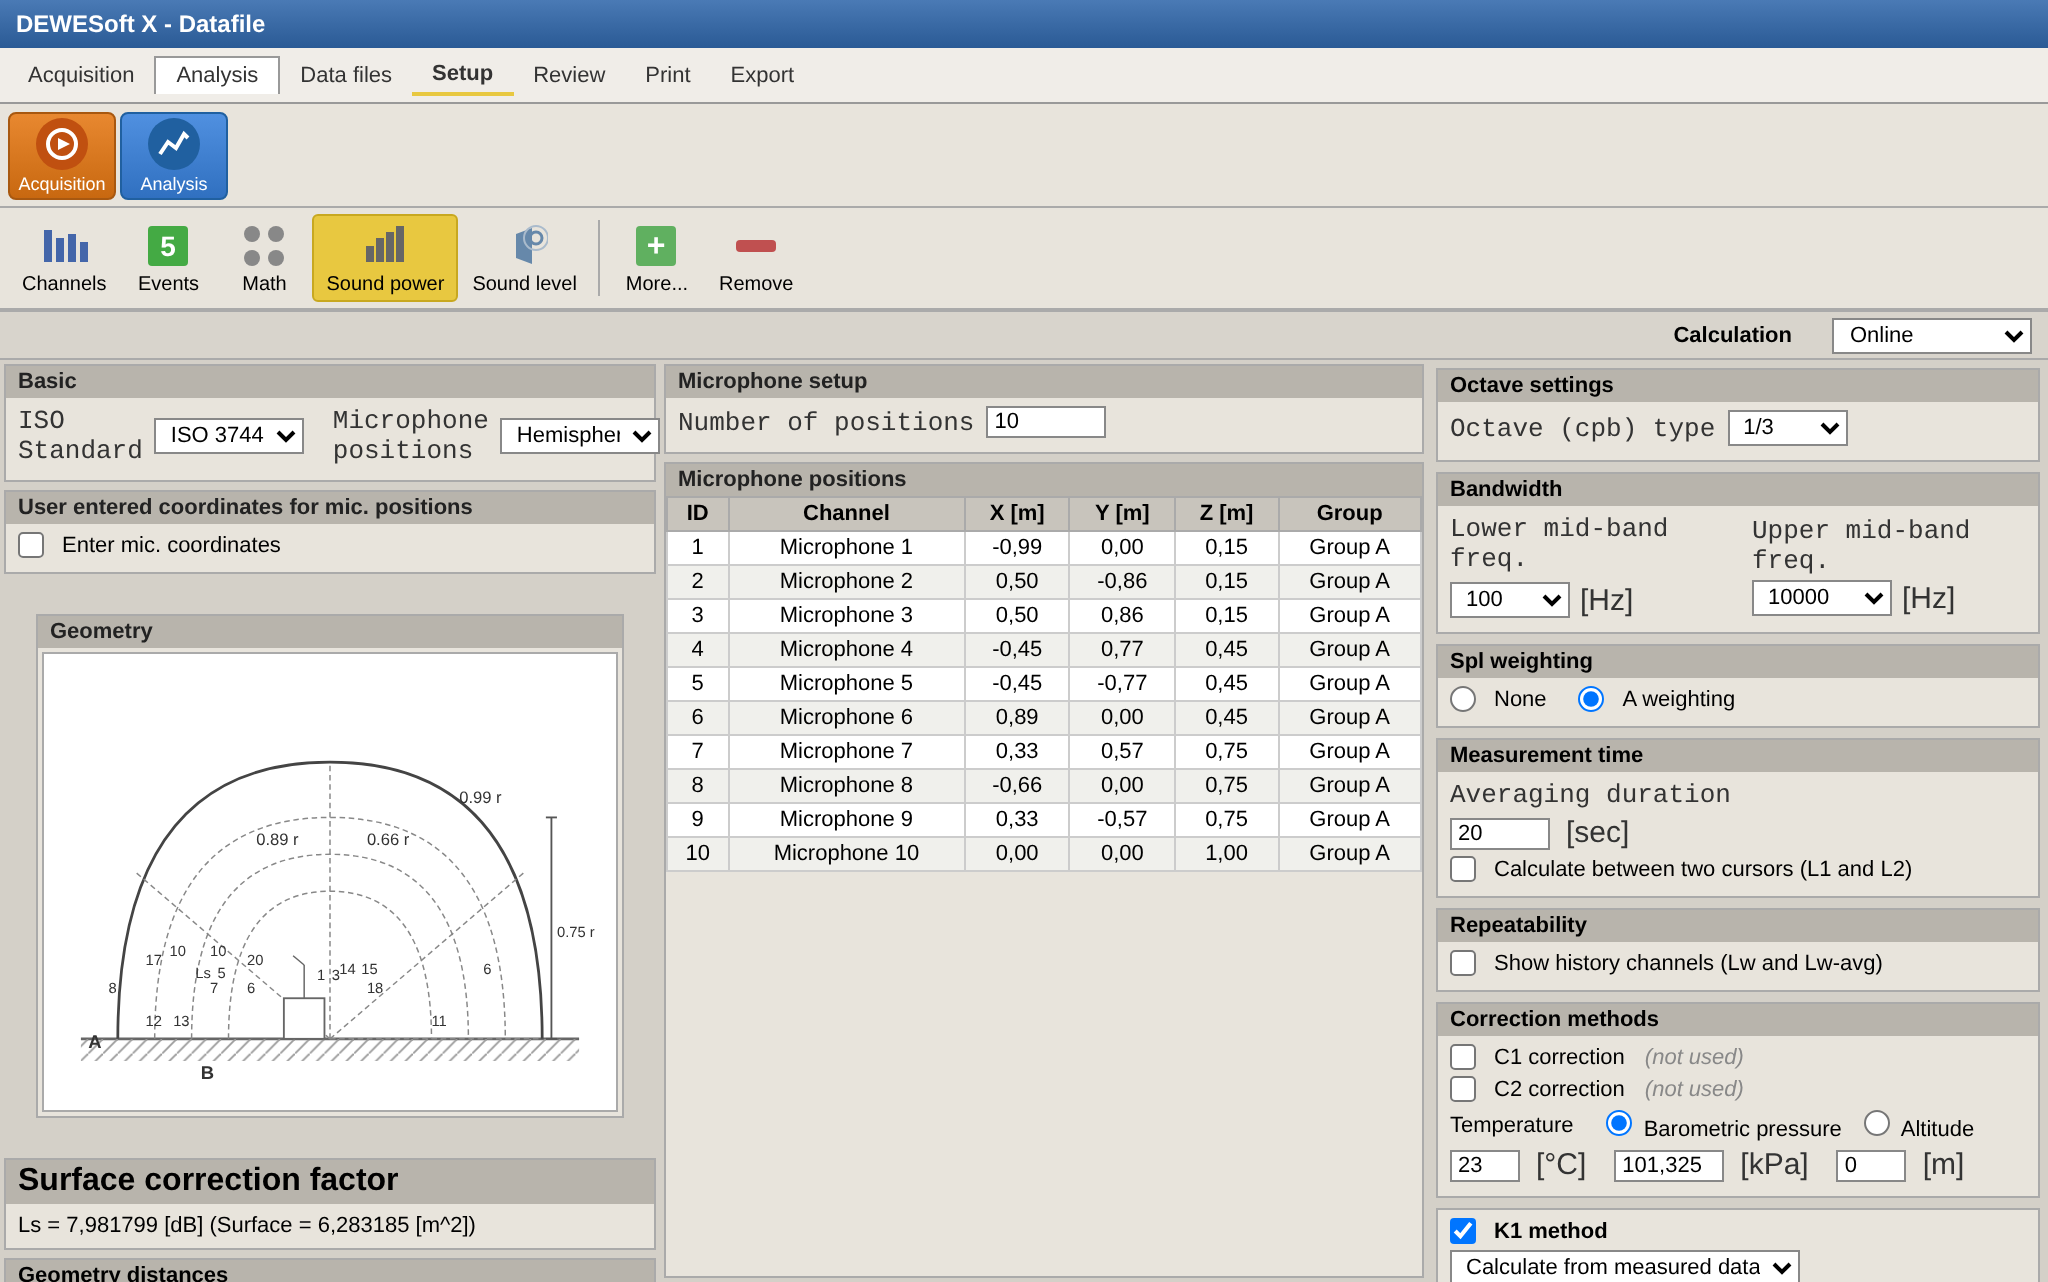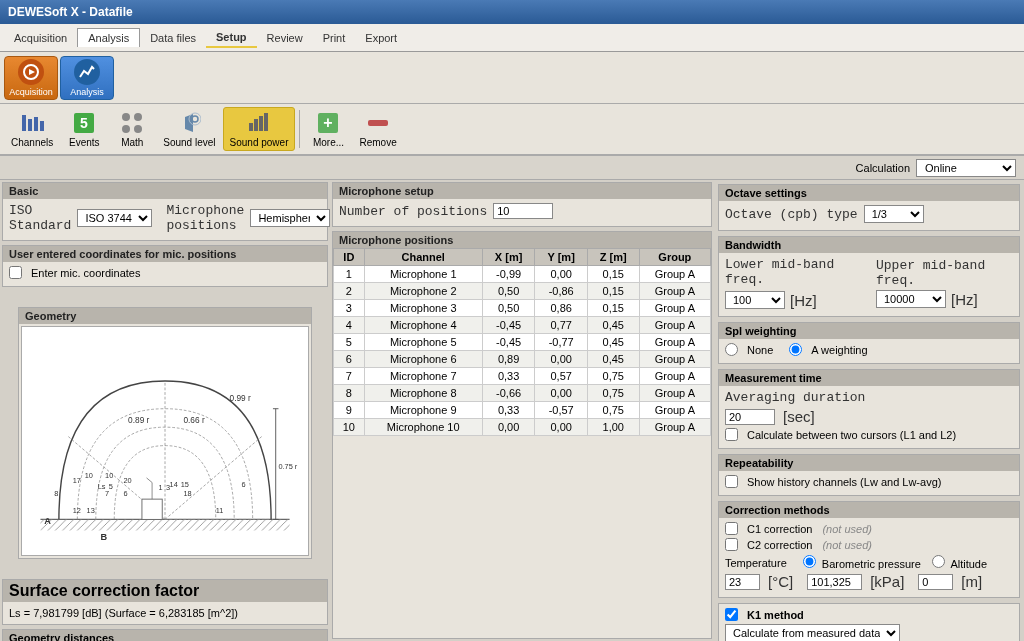--- a/index.html
+++ b/index.html
@@ -147,41 +147,41 @@
     <div class="tool-icon">
       <svg width="24" height="24" viewBox="0 0 24 24">
           <circle cx="6" cy="6" r="4" fill="#888"></circle>
           <circle cx="18" cy="6" r="4" fill="#888"></circle>
           <circle cx="6" cy="18" r="4" fill="#888"></circle>
           <circle cx="18" cy="18" r="4" fill="#888"></circle>
         </svg>
     </div>
     <span>Math</span>
   </div>
-  <div class="tool-btn">
-    <div class="tool-icon">
-      <svg width="24" height="24" viewBox="0 0 24 24">
-          <path d="M8 18 L8 6 L16 3 L16 21 Z" fill="#6688aa"></path>
-          <circle cx="18" cy="8" r="3" fill="none" stroke="#6688aa" stroke-width="1.5"></circle>
-          <circle cx="18" cy="8" r="6" fill="none" stroke="#aabbcc" stroke-width="1"></circle>
-        </svg>
-    </div>
-    <span>Sound level</span>
-  </div>
   <div class="tool-btn active" style="background:#e8c840;border:1px solid #c8a820;">
     <div class="tool-icon">
       <svg width="24" height="24" viewBox="0 0 24 24">
           <rect x="2" y="12" width="4" height="8" fill="#666"></rect>
           <rect x="7" y="8" width="4" height="12" fill="#666"></rect>
           <rect x="12" y="5" width="4" height="15" fill="#666"></rect>
           <rect x="17" y="2" width="4" height="18" fill="#666"></rect>
         </svg>
     </div>
     <span>Sound power</span>
   </div>
+  <div class="tool-btn">
+    <div class="tool-icon">
+      <svg width="24" height="24" viewBox="0 0 24 24">
+          <path d="M8 18 L8 6 L16 3 L16 21 Z" fill="#6688aa"></path>
+          <circle cx="18" cy="8" r="3" fill="none" stroke="#6688aa" stroke-width="1.5"></circle>
+          <circle cx="18" cy="8" r="6" fill="none" stroke="#aabbcc" stroke-width="1"></circle>
+        </svg>
+    </div>
+    <span>Sound level</span>
+  </div>
   <div class="tool-separator"></div>
   <div class="tool-btn">
     <div class="tool-icon">
       <svg width="24" height="24" viewBox="0 0 24 24">
           <rect x="2" y="2" width="20" height="20" rx="2" fill="#60b060"></rect>
           <text x="12" y="17" text-anchor="middle" fill="white" font-size="16" font-weight="bold">+</text>
         </svg>
     </div>
     <span>More...</span>
   </div>
@@ -189,21 +189,21 @@
     <div class="tool-icon">
       <svg width="24" height="24" viewBox="0 0 24 24">
           <rect x="2" y="9" width="20" height="6" rx="2" fill="#c05050"></rect>
         </svg>
     </div>
     <span>Remove</span>
   </div>
 </div>
 
 <div class="calc-bar">
-  <span style="margin-right:6px;">Calculation</span>
+  <span style="margin-right:20px;font-weight:bold;">Calculation</span>
   <select>
     <option>Online</option>
     <option>Offline</option>
   </select>
 </div>
 
 <div class="main-content">
 
   <div class="left-panel">
 

